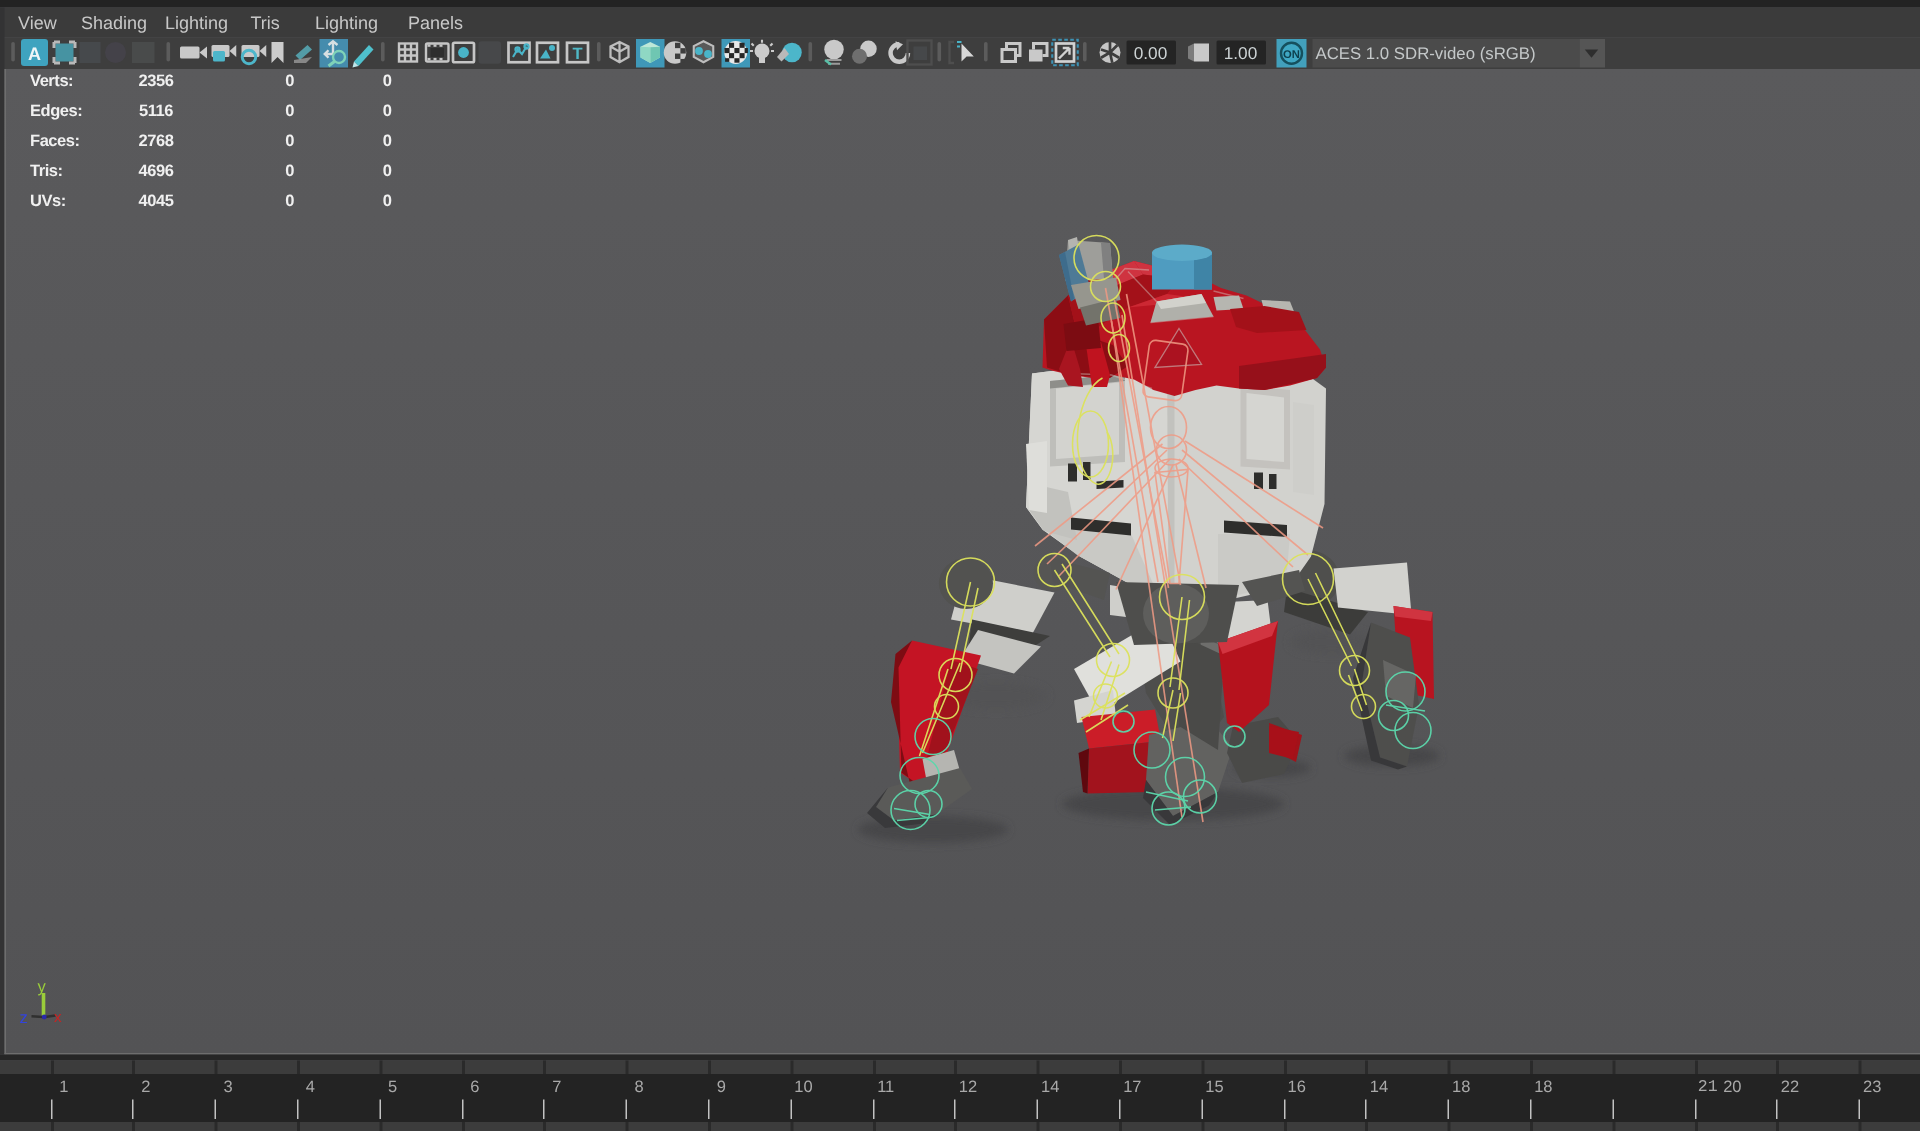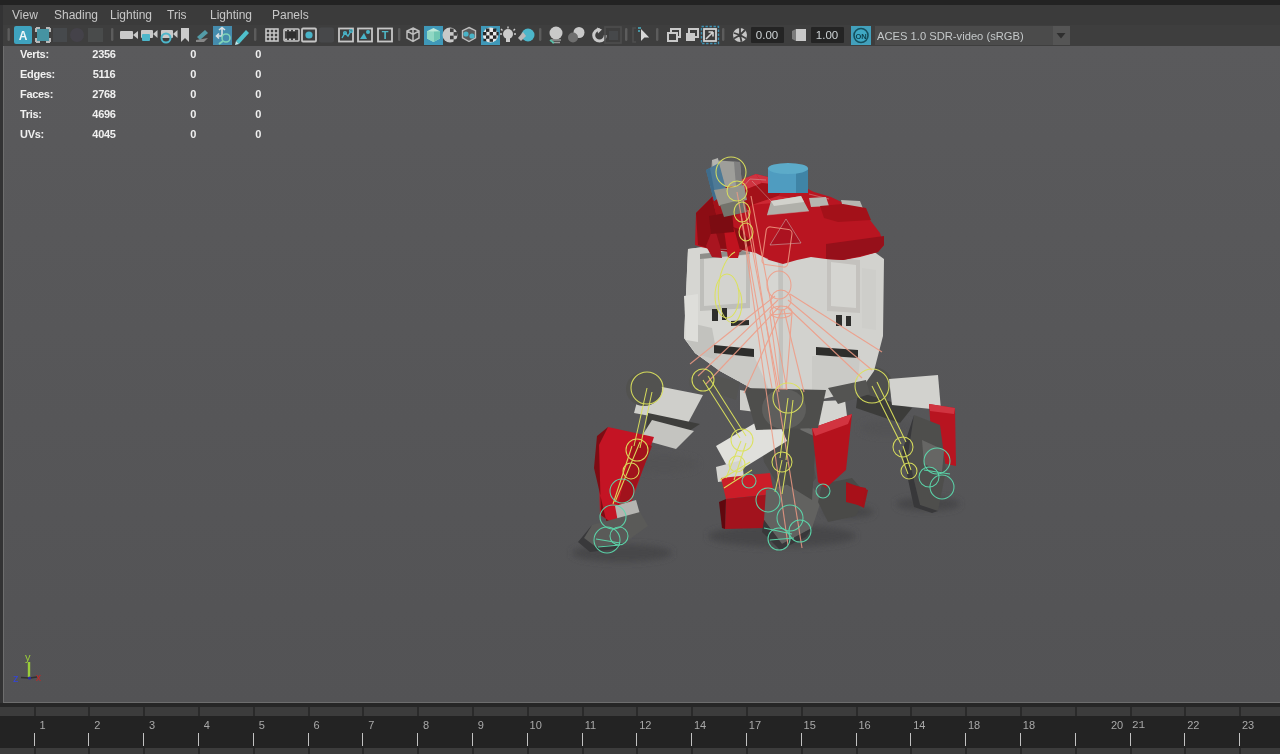--- a/index.html
+++ b/index.html
@@ -521,21 +521,21 @@
     <div class="fnum" style="left: 809.7px;">15</div>
     <div class="tick" style="left: 800.7px;"></div>
     <div class="fnum" style="left: 864.5px;">16</div>
     <div class="tick" style="left: 855.5px;"></div>
     <div class="fnum" style="left: 919.3px;">14</div>
     <div class="tick" style="left: 910.3px;"></div>
     <div class="fnum" style="left: 974.1px;">18</div>
     <div class="tick" style="left: 965.1px;"></div>
     <div class="fnum" style="left: 1028.9px;">18</div>
     <div class="tick" style="left: 1019.9px;"></div>
-    <div class="fnum" style="left: 1117px;">20</div>
+    <div class="fnum" style="left: 1146px; text-align: right;">20</div>
     <div class="tick" style="left: 1074.7px;"></div>
     <div class="fnum" style="left: 1138.5px; font-family: Liberation Mono, monospace;">21</div>
     <div class="tick" style="left: 1129.5px;"></div>
     <div class="fnum" style="left: 1193.3px;">22</div>
     <div class="tick" style="left: 1184.3px;"></div>
     <div class="fnum" style="left: 1248.1px;">23</div>
     <div class="tick" style="left: 1239.1px;"></div>
   </div>
 <div id="bband">
     <div class="sep2" style="left: 33.5px;"></div>

